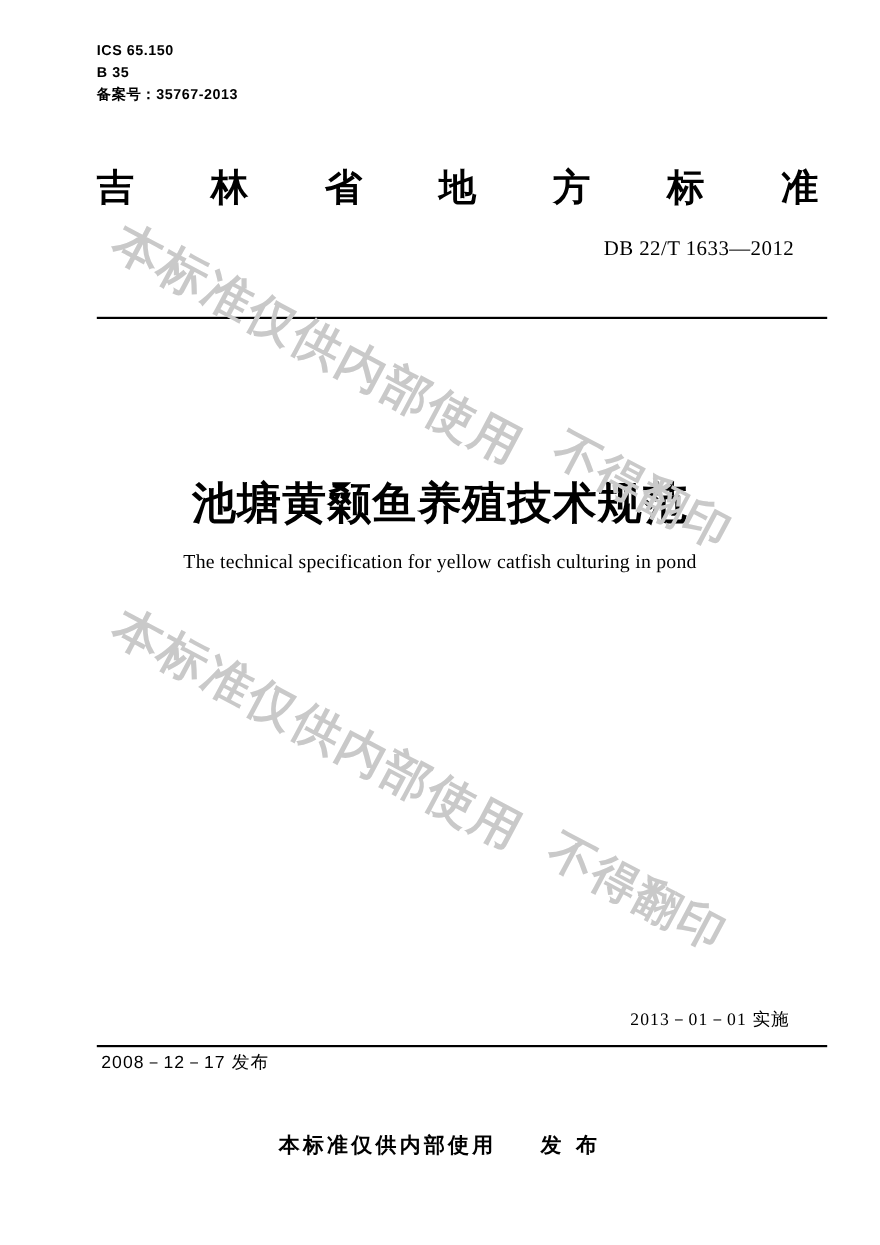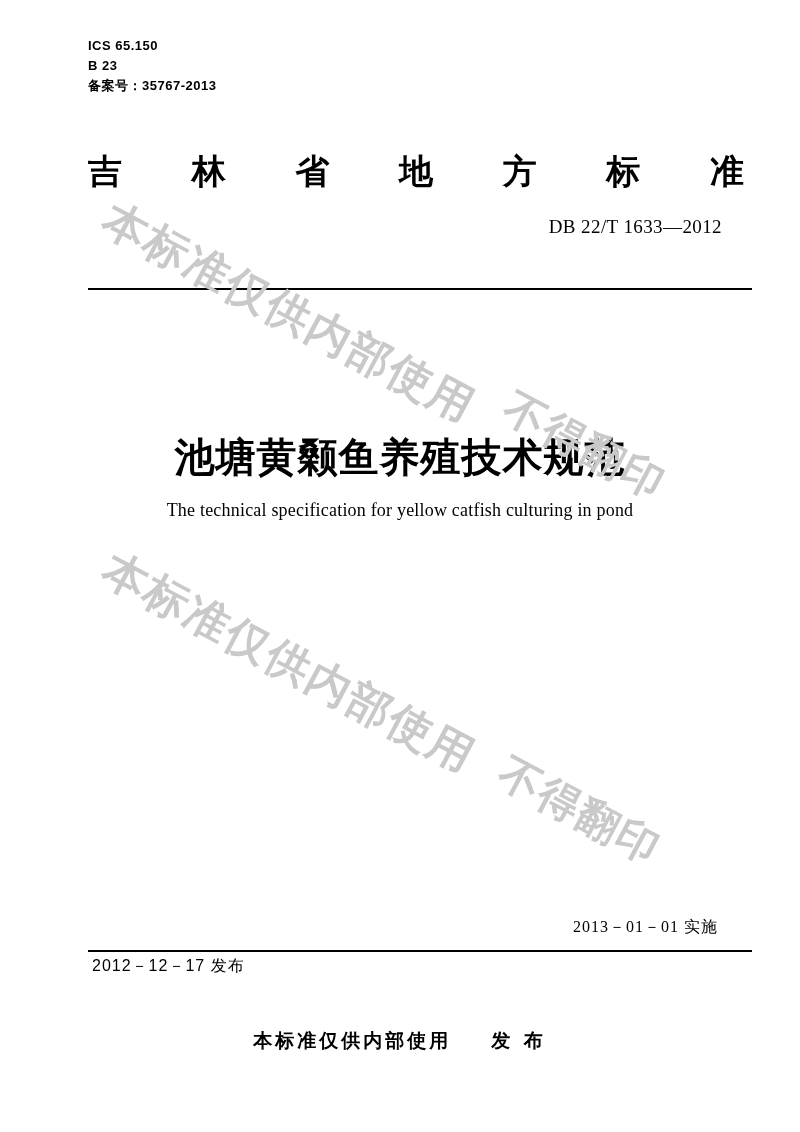--- a/index.html
+++ b/index.html
@@ -179,21 +179,21 @@
     transform: rotate(28deg);
   }
 </style>
 </head>
 <body>
 
 <div class="page">
 
   <div class="header-left">
     <div>ICS 65.150</div>
-    <div>B 23</div>
+    <div>B 35</div>
     <div>备案号：35767-2013</div>
   </div>
 
 
   <div class="std-title">
     <span>吉</span>
     <span>林</span>
     <span>省</span>
     <span>地</span>
     <span>方</span>
@@ -207,19 +207,19 @@
 
   <div class="doc-title-cn">池塘黄颡鱼养殖技术规范</div>
   <div class="doc-title-en">The technical specification for yellow catfish culturing in pond</div>
 
   <div class="wm wm1">本标准仅供内部使用</div>
   <div class="wm wm2">不得翻印</div>
   <div class="wm wm3">本标准仅供内部使用</div>
   <div class="wm wm4">不得翻印</div>
 
   <div class="rule-bottom"></div>
-  <div class="issue-date">2012－12－17 发布</div>
+  <div class="issue-date">2008－12－17 发布</div>
   <div class="effect-date">2013－01－01 实施</div>
   <div class="publisher">
     <span>本标准仅供内部使用</span><span class="verb">发 布</span>
   </div>
 
 </div>
 
 </body></html>

